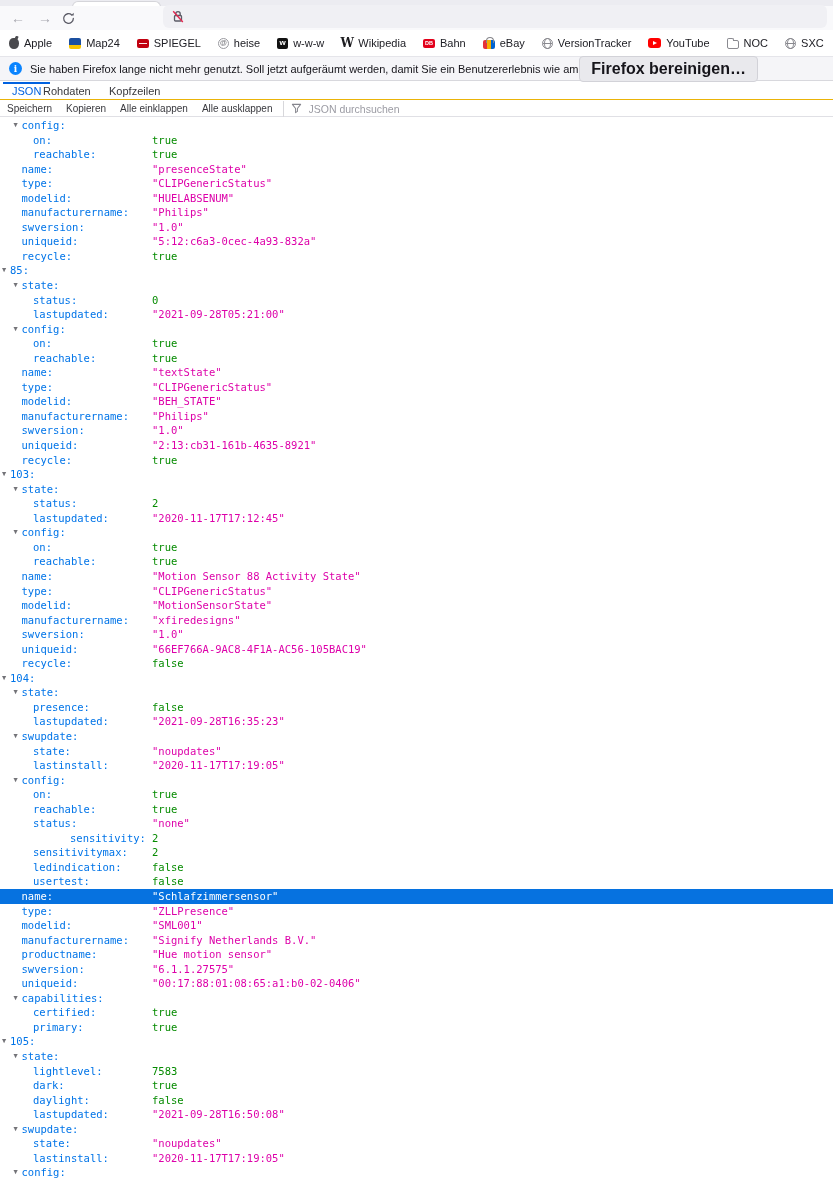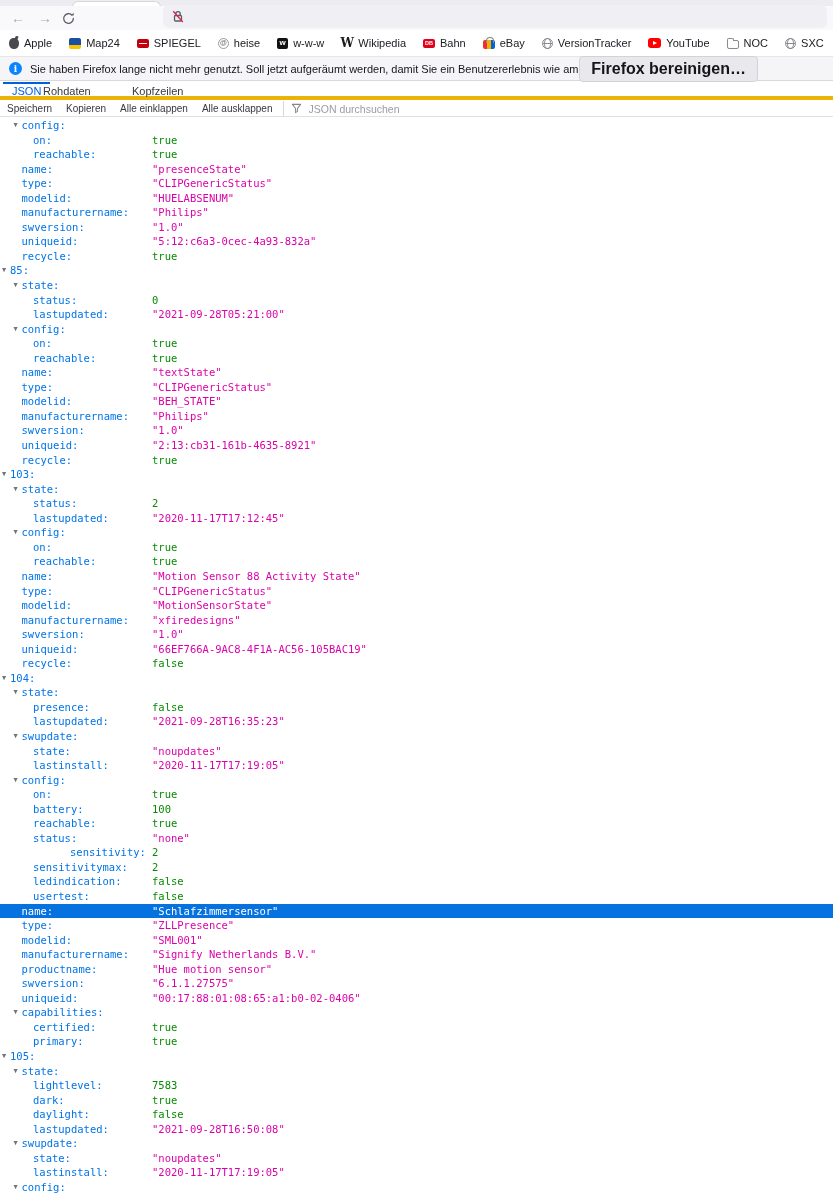--- a/index.html
+++ b/index.html
@@ -60,21 +60,21 @@
          display:flex;align-items:center;padding:0 9px;font-size:11px;color:#15141a;}
   .infoicon{width:13px;height:13px;border-radius:50%;background:#0a84ff;color:#fff;
             font-family:"DejaVu Serif","Liberation Serif",serif;font-weight:700;font-size:9px;
             display:inline-flex;align-items:center;justify-content:center;margin-right:8px;flex:0 0 auto;}
   .notiftext{white-space:nowrap;overflow:hidden;}
   .notifbtn{margin-left:auto;margin-right:66px;flex:0 0 auto;padding:3px 11px;font-size:16px;font-weight:700;
             color:#15141a;background:#e9e9ed;border:1px solid #d2d2d8;border-radius:4px;
             font-family:"Liberation Sans","DejaVu Sans",sans-serif;}
 
   
-  .vtabs{position:absolute;top:82px;left:0;right:0;height:18px;background:#fff;border-bottom:4px solid #eab308;}
+  .vtabs{position:absolute;top:82px;left:0;right:0;height:18px;background:#fff;border-bottom:1px solid #eab308;}
   .vtab{position:absolute;top:0;height:18px;line-height:18px;font-size:11px;color:#38383d;}
   .vtab.active{color:#0061e0;}
   .vtab.active::before{content:"";position:absolute;top:0;left:-9px;right:-9px;height:2px;background:#0061e0;}
 
   
   .vtoolbar{position:absolute;top:101px;left:0;right:0;height:16px;background:#fff;
             border-bottom:1px solid #e0e0e5;display:flex;align-items:center;font-size:10px;color:#38383d;}
   .vtbtn{padding:0 7px;line-height:15px;flex:0 0 auto;}
   .vsearch{flex:1;display:flex;align-items:center;border-left:1px solid #d7d7db;height:16px;padding-left:7px;margin-left:3px;}
   .vsearch input{border:none;outline:none;background:transparent;flex:1;margin-left:5px;
@@ -175,21 +175,21 @@
 
   <div class="notif">
     <span class="infoicon">i</span>
     <span class="notiftext">Sie haben Firefox lange nicht mehr genutzt. Soll jetzt aufgeräumt werden, damit Sie ein Benutzererlebnis wie am ersten Tag erfahren? Übrigens, willkommen zurück!</span>
     <button class="notifbtn">Firefox bereinigen…</button>
   </div>
 
   <div class="vtabs">
       <span class="vtab active" style="left: 12px;">JSON</span>
       <span class="vtab" style="left: 43px;">Rohdaten</span>
-      <span class="vtab" style="left: 104px; padding-left: 28px;">Kopfzeilen</span>
+      <span class="vtab" style="left: 81px; padding-left: 28px;">Kopfzeilen</span>
     </div>
 
   <div class="vtoolbar">
     <span id="vtbtns" style="display:flex;">
         <span class="vtbtn">Speichern</span>
         <span class="vtbtn">Kopieren</span>
         <span class="vtbtn">Alle einklappen</span>
         <span class="vtbtn">Alle ausklappen</span>
       </span>
     <span class="vsearch">
@@ -383,24 +383,20 @@
       </div>
       <div class="jrow">
         <span class="twisty" style="left: 13.5px;">▼</span>
         <span class="jkey" style="left: 21.5px;">config:</span>
       </div>
       <div class="jrow">
         <span class="jkey" style="left: 33px;">on:</span>
         <span class="jval t-b">true</span>
       </div>
       <div class="jrow">
-        <span class="jkey" style="left: 33px;">battery:</span>
-        <span class="jval t-n">100</span>
-      </div>
-      <div class="jrow">
         <span class="jkey" style="left: 33px;">reachable:</span>
         <span class="jval t-b">true</span>
       </div>
       <div class="jrow">
         <span class="jkey" style="left: 33px;">status:</span>
         <span class="jval t-s">"none"</span>
       </div>
       <div class="jrow">
         <span class="jkey" style="left: 33px; margin-left: 37px;">sensitivity:</span>
         <span class="jval t-n">2</span>

